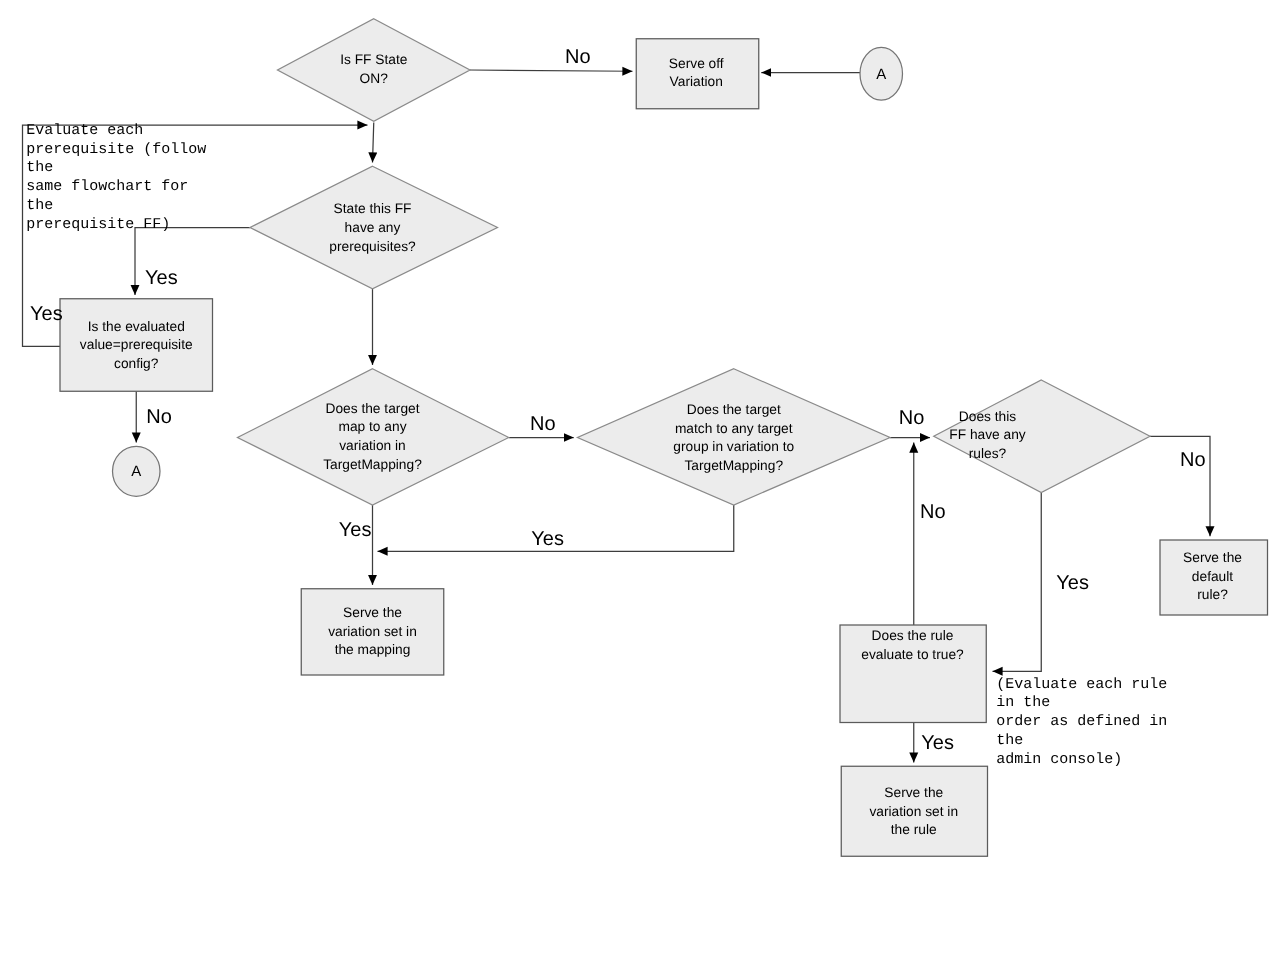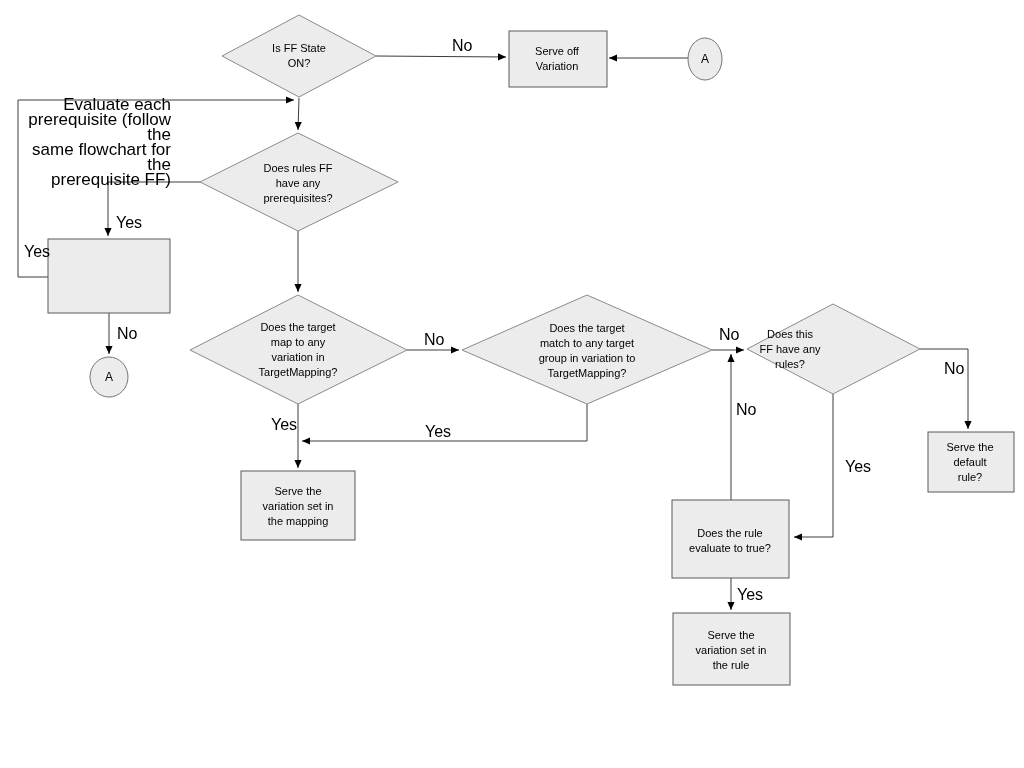--- a/index.html
+++ b/index.html
@@ -33,25 +33,26 @@
   }
   .connector-label {
     position: absolute;
     transform: translate(-50%, -50%);
     text-align: center;
     font-size: 12px;
     color: #000000;
   }
   .annotation {
     position: absolute;
-    text-align: right;
+    text-align: left;
     white-space: pre-line;
-    font-size: 17px;
+    font-size: 12px;
     line-height: 15px;
     color: #000000;
+    font-family: Liberation Mono, monospace;
   }
   .edge-label {
     position: absolute;
     font-size: 16px;
     line-height: 13px;
     color: #000000;
   }
   .edge {
     fill: none;
     stroke: #3d3d3d;
@@ -118,50 +119,56 @@
       <rect class="shape-rect" x="672" y="500" width="117" height="78"></rect>
       <rect class="shape-rect" x="673" y="613" width="117" height="72"></rect>
     </g>
   </svg>
 
   <div class="node-label" style="left:299px; top:56px;">Is FF State
 ON?</div>
   <div class="node-label" style="left:557px; top:59px;">Serve off
 Variation</div>
   <div class="connector-label" style="left:705px; top:59px;">A</div>
-  <div class="node-label" style="left:298px; top:183px;">Does rules FF
+  <div class="node-label" style="left:298px; top:183px;">State this FF
 have any
 prerequisites?</div>
+  <div class="node-label" style="left:109px; top:277px;">Is the evaluated
+value=prerequisite
+config?</div>
   <div class="connector-label" style="left:109px; top:377px;">A</div>
   <div class="node-label" style="left:298px; top:350px;">Does the target
 map to any
 variation in
 TargetMapping?</div>
   <div class="node-label" style="left:587px; top:351px;">Does the target
 match to any target
 group in variation to
 TargetMapping?</div>
   <div class="node-label" style="left:790px; top:349px;">Does this
 FF have any
 rules?</div>
   <div class="node-label" style="left:298px; top:506px;">Serve the
 variation set in
 the mapping</div>
   <div class="node-label" style="left:970px; top:462px;">Serve the
 default rule?</div>
-  <div class="node-label" style="left:730px; top:541px;">Does the rule
+  <div class="node-label" style="left:730px; top:517px;">Does the rule
 evaluate to true?</div>
   <div class="node-label" style="left:731px; top:650px;">Serve the
 variation set in
 the rule</div>
 
   <div class="annotation" style="left:21px; top:97px; width:150px;">Evaluate each
 prerequisite (follow the
 same flowchart for the
 prerequisite FF)</div>
+  <div class="annotation" style="left:797px; top:540px; width:150px;">(Evaluate each rule in the
+order as defined in the
+admin console)</div>
 
   <div class="edge-label" style="left:452px; top:39px;">No</div>
   <div class="edge-label" style="left:24px; top:245px;">Yes</div>
   <div class="edge-label" style="left:116px; top:216px;">Yes</div>
   <div class="edge-label" style="left:117px; top:327px;">No</div>
   <div class="edge-label" style="left:424px; top:333px;">No</div>
   <div class="edge-label" style="left:271px; top:418px;">Yes</div>
   <div class="edge-label" style="left:425px; top:425px;">Yes</div>
   <div class="edge-label" style="left:719px; top:328px;">No</div>
   <div class="edge-label" style="left:736px; top:403px;">No</div>

